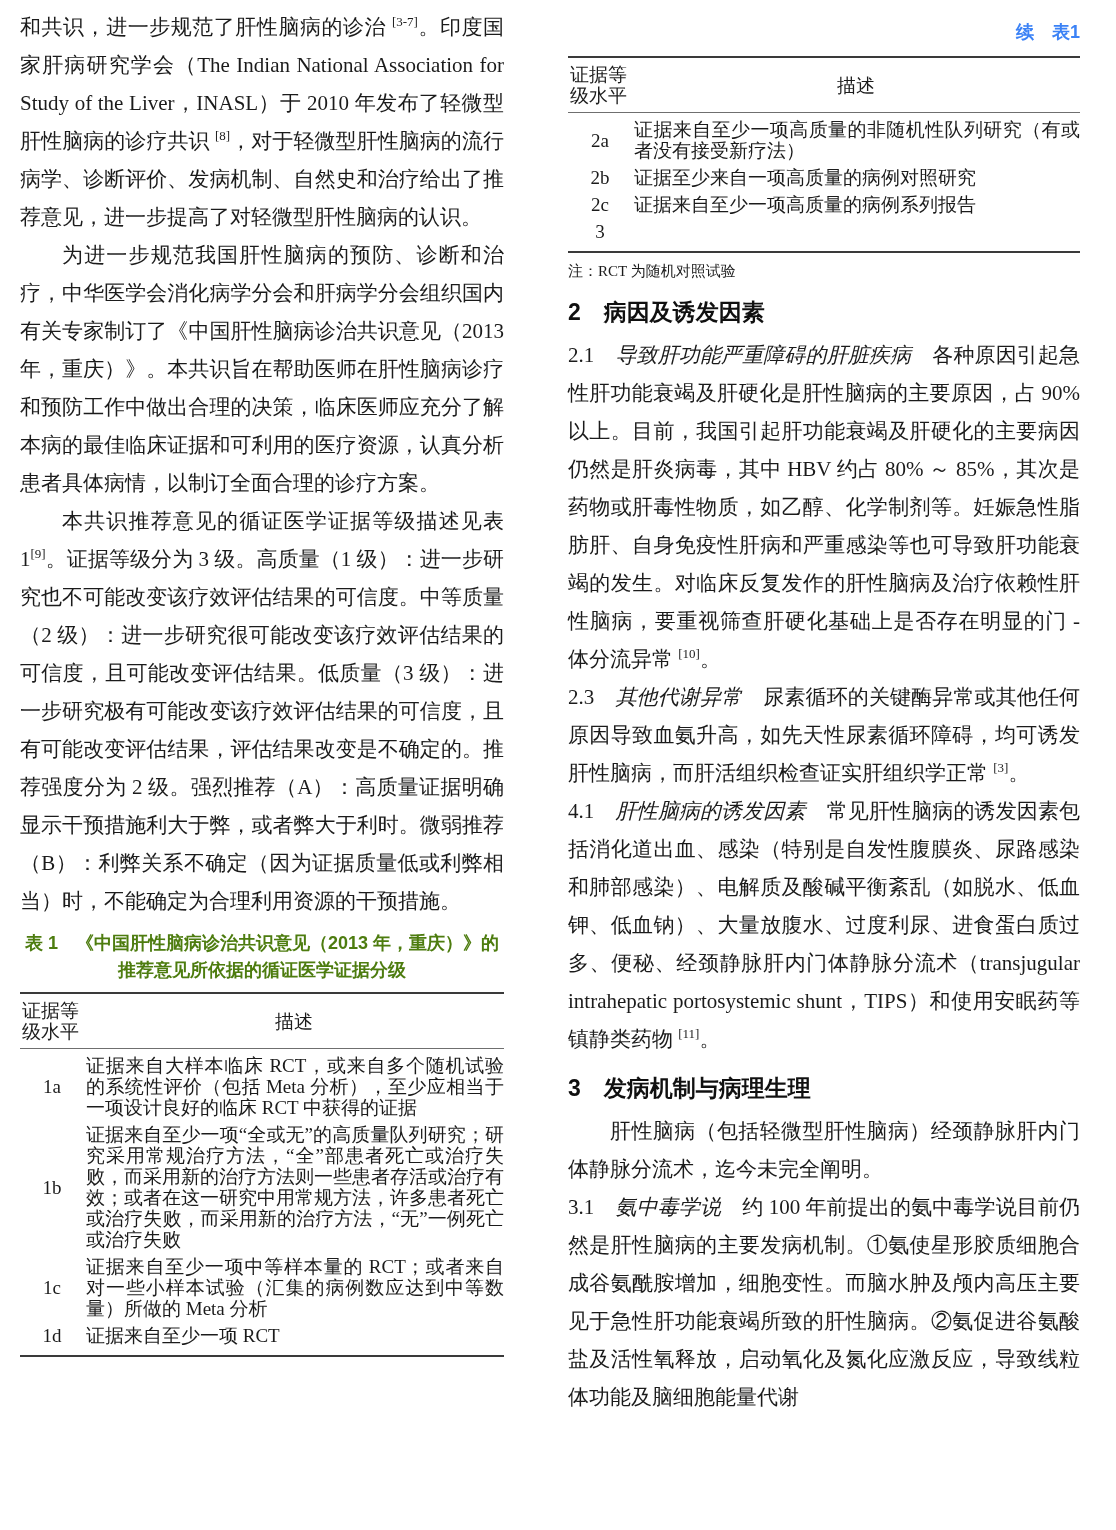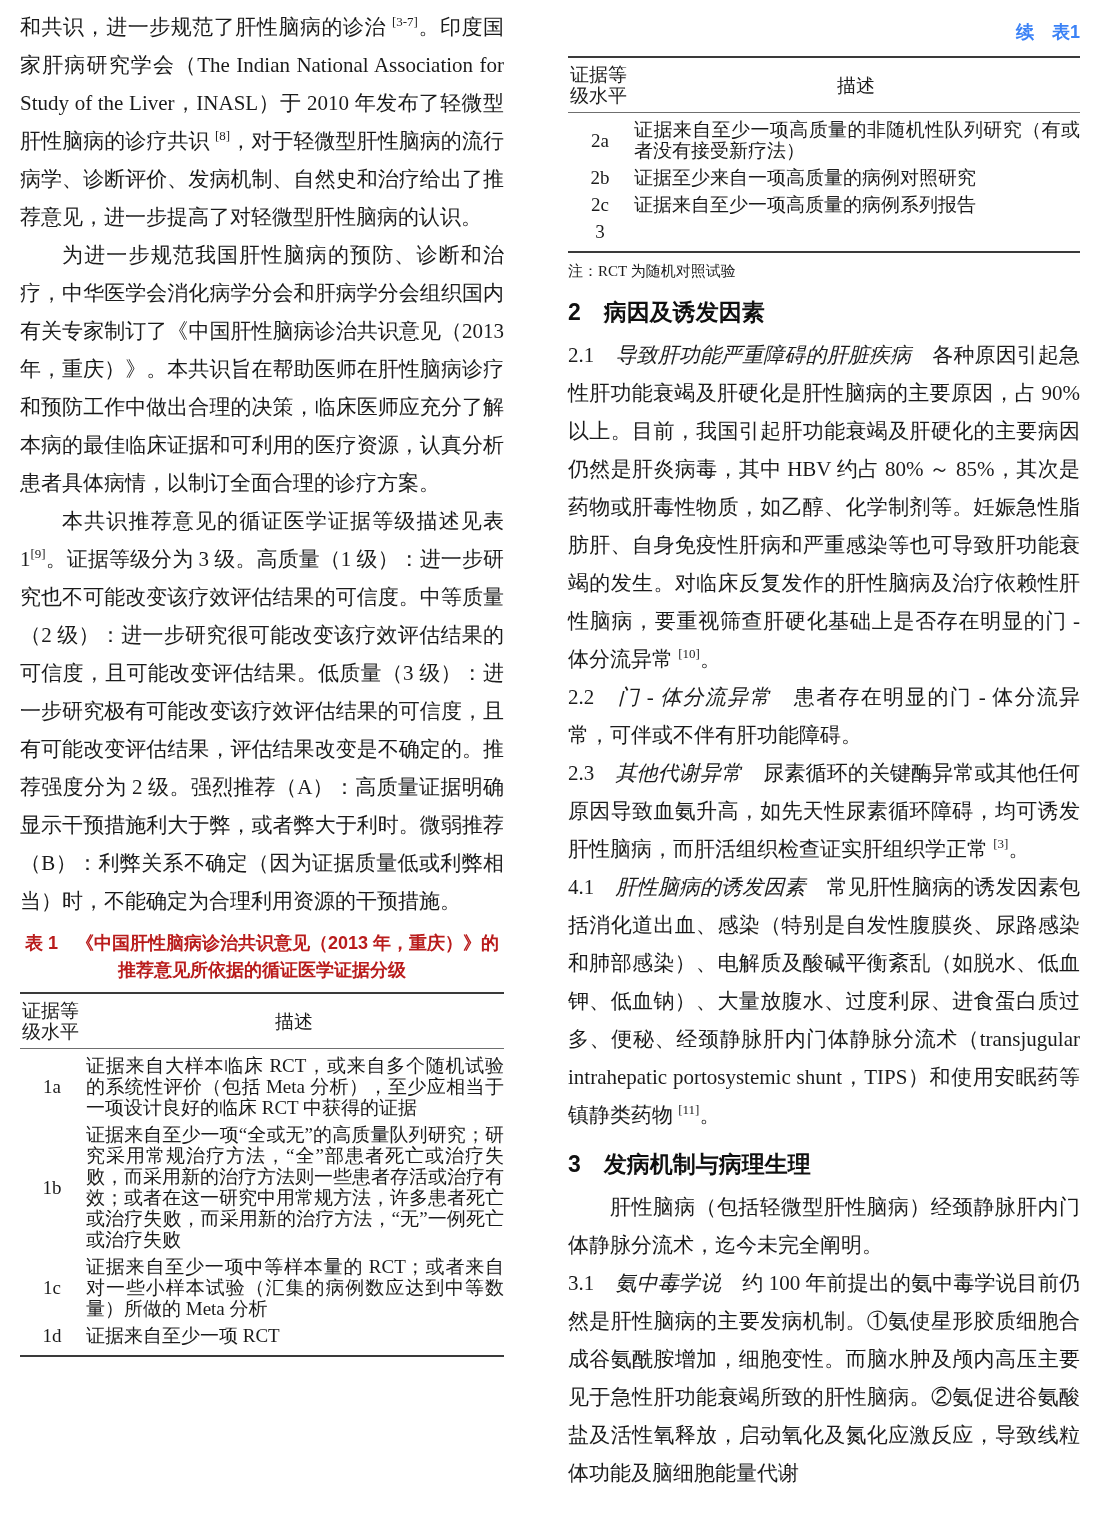--- a/index.html
+++ b/index.html
@@ -39,21 +39,21 @@
     margin: 15px 0 9px 0;
   }
 
   .tbl-caption {
     margin-top: 10px;
     text-align: center;
     font-family: "Liberation Sans", "DejaVu Sans", sans-serif;
     font-weight: bold;
     font-size: 18px;
     line-height: 27px;
-    color: #b91c1c;
+    color: #4d7c0f;
   }
 
   .cont-label {
     margin-top: 10px;
     text-align: right;
     font-family: "Liberation Sans", "DejaVu Sans", sans-serif;
     font-weight: bold;
     font-size: 18px;
     line-height: 28px;
     color: #3b82f6;
@@ -159,21 +159,20 @@
         <div class="t-row">
           <div class="t-level">3</div>
         </div>
       </div>
     </div>
 
     <div class="note">注：RCT 为随机对照试验</div>
 
     <div class="sec-head">2　病因及诱发因素</div>
     <p class="body"><span class="num">2.1</span><span class="kai">　导致肝功能严重障碍的肝脏疾病</span><span>　各种原因引起急性肝功能衰竭及肝硬化是肝性脑病的主要原因，占 90% 以上。目前，我国引起肝功能衰竭及肝硬化的主要病因仍然是肝炎病毒，其中 HBV 约占 80% ～ 85%，其次是药物或肝毒性物质，如乙醇、化学制剂等。妊娠急性脂肪肝、自身免疫性肝病和严重感染等也可导致肝功能衰竭的发生。对临床反复发作的肝性脑病及治疗依赖性肝性脑病，要重视筛查肝硬化基础上是否存在明显的门 - 体分流异常 </span><sup class="sup">[10]</sup><span>。</span></p>
-    <p class="body"><span class="num">2.2</span><span class="kai">　门 - 体分流异常</span><span>　患者存在明显的门 - 体分流异常，可伴或不伴有肝功能障碍。</span></p>
     <p class="body"><span class="num">2.3</span><span class="kai">　其他代谢异常</span><span>　尿素循环的关键酶异常或其他任何原因导致血氨升高，如先天性尿素循环障碍，均可诱发肝性脑病，而肝活组织检查证实肝组织学正常 </span><sup class="sup">[3]</sup><span>。</span></p>
     <p class="body"><span class="num">4.1</span><span class="kai">　肝性脑病的诱发因素</span><span>　常见肝性脑病的诱发因素包括消化道出血、感染（特别是自发性腹膜炎、尿路感染和肺部感染）、电解质及酸碱平衡紊乱（如脱水、低血钾、低血钠）、大量放腹水、过度利尿、进食蛋白质过多、便秘、经颈静脉肝内门体静脉分流术（transjugular intrahepatic portosystemic shunt，TIPS）和使用安眠药等镇静类药物 </span><sup class="sup">[11]</sup><span>。</span></p>
 
     <div class="sec-head">3　发病机制与病理生理</div>
     <p class="body indent"><span>肝性脑病（包括轻微型肝性脑病）经颈静脉肝内门体静脉分流术，迄今未完全阐明。</span></p>
     <p class="body"><span class="num">3.1</span><span class="kai">　氨中毒学说</span><span>　约 100 年前提出的氨中毒学说目前仍然是肝性脑病的主要发病机制。①氨使星形胶质细胞合成谷氨酰胺增加，细胞变性。而脑水肿及颅内高压主要见于急性肝功能衰竭所致的肝性脑病。②氨促进谷氨酸盐及活性氧释放，启动氧化及氮化应激反应，导致线粒体功能及脑细胞能量代谢</span></p>
   </div>
 
 </div>
 

